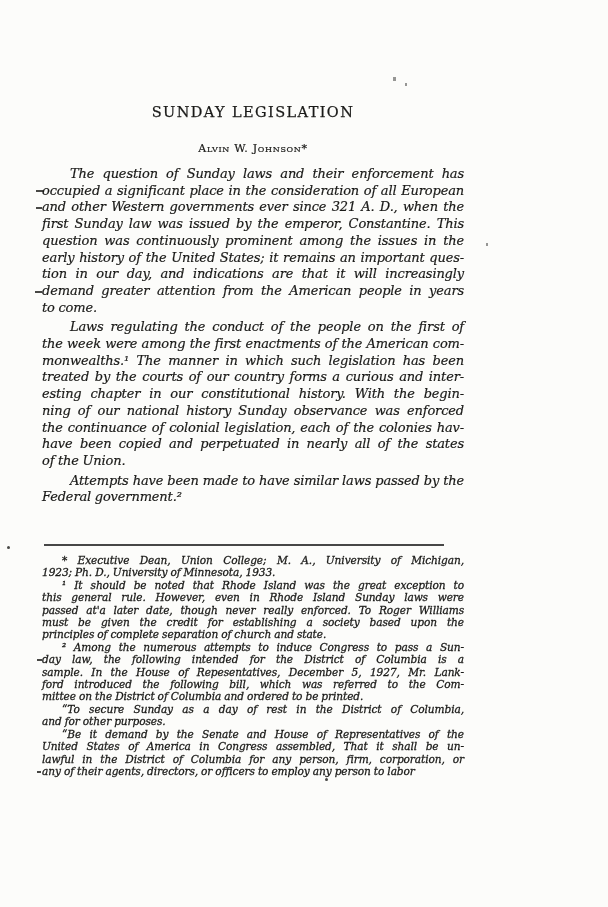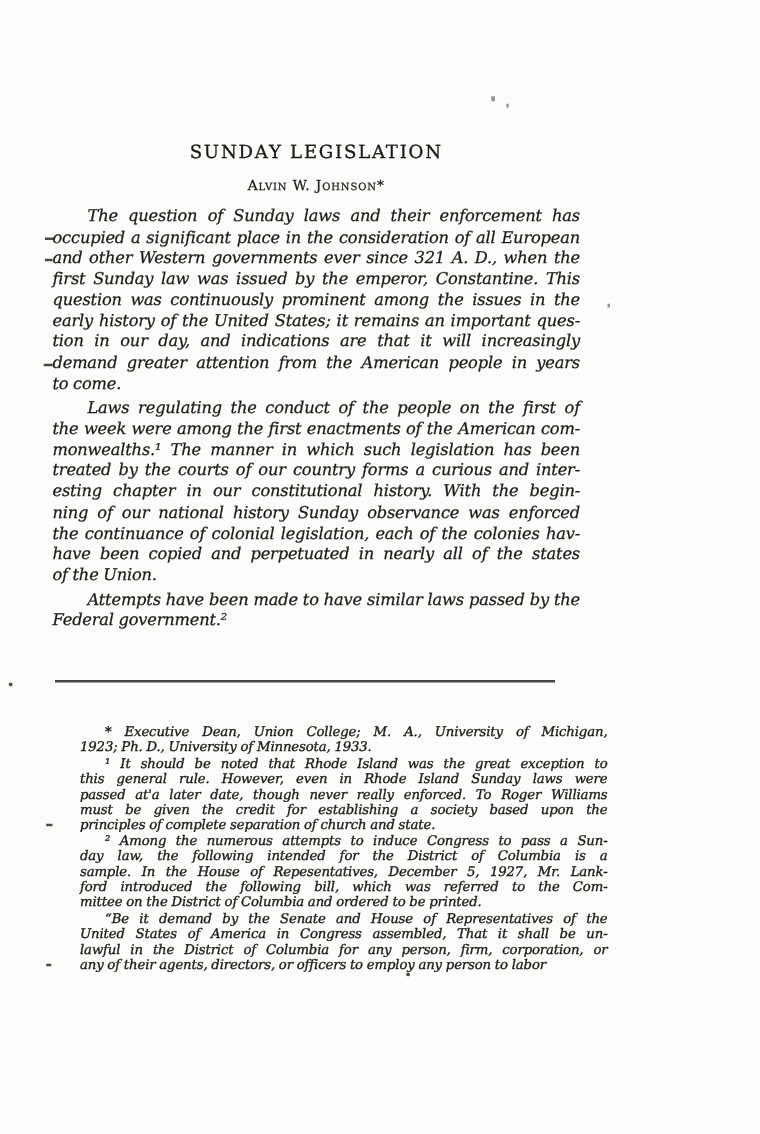--- a/index.html
+++ b/index.html
@@ -12,21 +12,21 @@
     color: var(--ink, #1a1a18);
     overflow: hidden;
   }
   .page {
     position: relative;
     width: 608px;
     height: 907px;
   }
   .title {
     position: absolute;
-    top: 114px;
+    top: 104px;
     left: 42px;
     width: 422px;
     text-align: center;
     font-size: 14.5px;
     letter-spacing: 1.4px;
     -webkit-text-stroke: 0.25px currentColor;
     white-space: nowrap;
   }
   .author {
     position: absolute;
@@ -65,24 +65,23 @@
   .fn-rule {
     position: absolute;
     top: 544px;
     left: 44px;
     width: 400px;
     height: 2px;
     background: var(--rule, #474747);
   }
   .footnotes {
     position: absolute;
-    top: 580px;
+    top: 554px;
     left: 42px;
     width: 422px;
-    margin-left: 22px;
   }
   .fn-para .line {
     font-size: 10.6px;
     line-height: 12.4px;
     letter-spacing: -0.1px;
     word-spacing: -0.2px;
     -webkit-text-stroke: 0.28px currentColor;
   }
   .fn-para .line:first-child { text-indent: 20px; }
   .art {
@@ -154,20 +153,25 @@
     <div class="para fn-para">
 
     <div class="line">² Among the numerous attempts to induce Congress to pass a Sun-</div>
         <div class="line">day law, the following intended for the District of Columbia is a</div>
         <div class="line">sample.  In the House of Repesentatives, December 5, 1927, Mr. Lank-</div>
         <div class="line">ford introduced the following bill, which was referred to the Com-</div>
         <div class="line">mittee on the District of Columbia and ordered to be printed.</div>
       </div>
     <div class="para fn-para">
 
+    <div class="line">“To secure Sunday as a day of rest in the District of Columbia,</div>
+        <div class="line">and for other purposes.</div>
+      </div>
+    <div class="para fn-para">
+
     <div class="line">“Be it demand by the Senate and House of Representatives of the</div>
         <div class="line">United States of America in Congress assembled, That it shall be un-</div>
         <div class="line">lawful in the District of Columbia for any person, firm, corporation, or</div>
         <div class="line">any of their agents, directors, or officers to employ any person to labor</div>
       </div>
   </div>
 
   <i class="art dash" style="left:36px; top:190px; width:7px;"></i>
   <i class="art dash" style="left:36px; top:207px; width:6px;"></i>
   <i class="art dash" style="left:35px; top:291px; width:7px;"></i>

